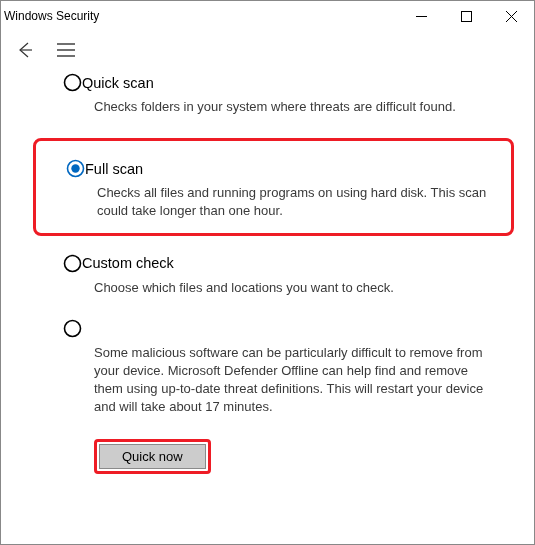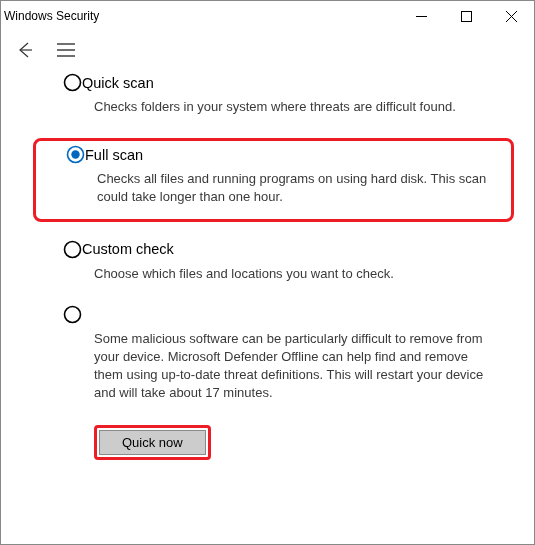--- a/index.html
+++ b/index.html
@@ -47,21 +47,21 @@
     .option {
       position: relative;
       margin-bottom: 22px;
       padding-right: 6px;
     }
     .option.highlighted-opt {
       border: 3px solid #ee1c25;
       border-radius: 8px;
       margin-left: -30px;
       margin-right: -12px;
-      padding: 4px 14px 12px 30px;
+      padding: 18px 14px 12px 30px;
       margin-top: 12px;
       margin-bottom: 18px;
     }
     .opt-head {
       display: flex;
       align-items: center;
       margin-bottom: 6px;
     }
     .radio {
       width: 19px;

